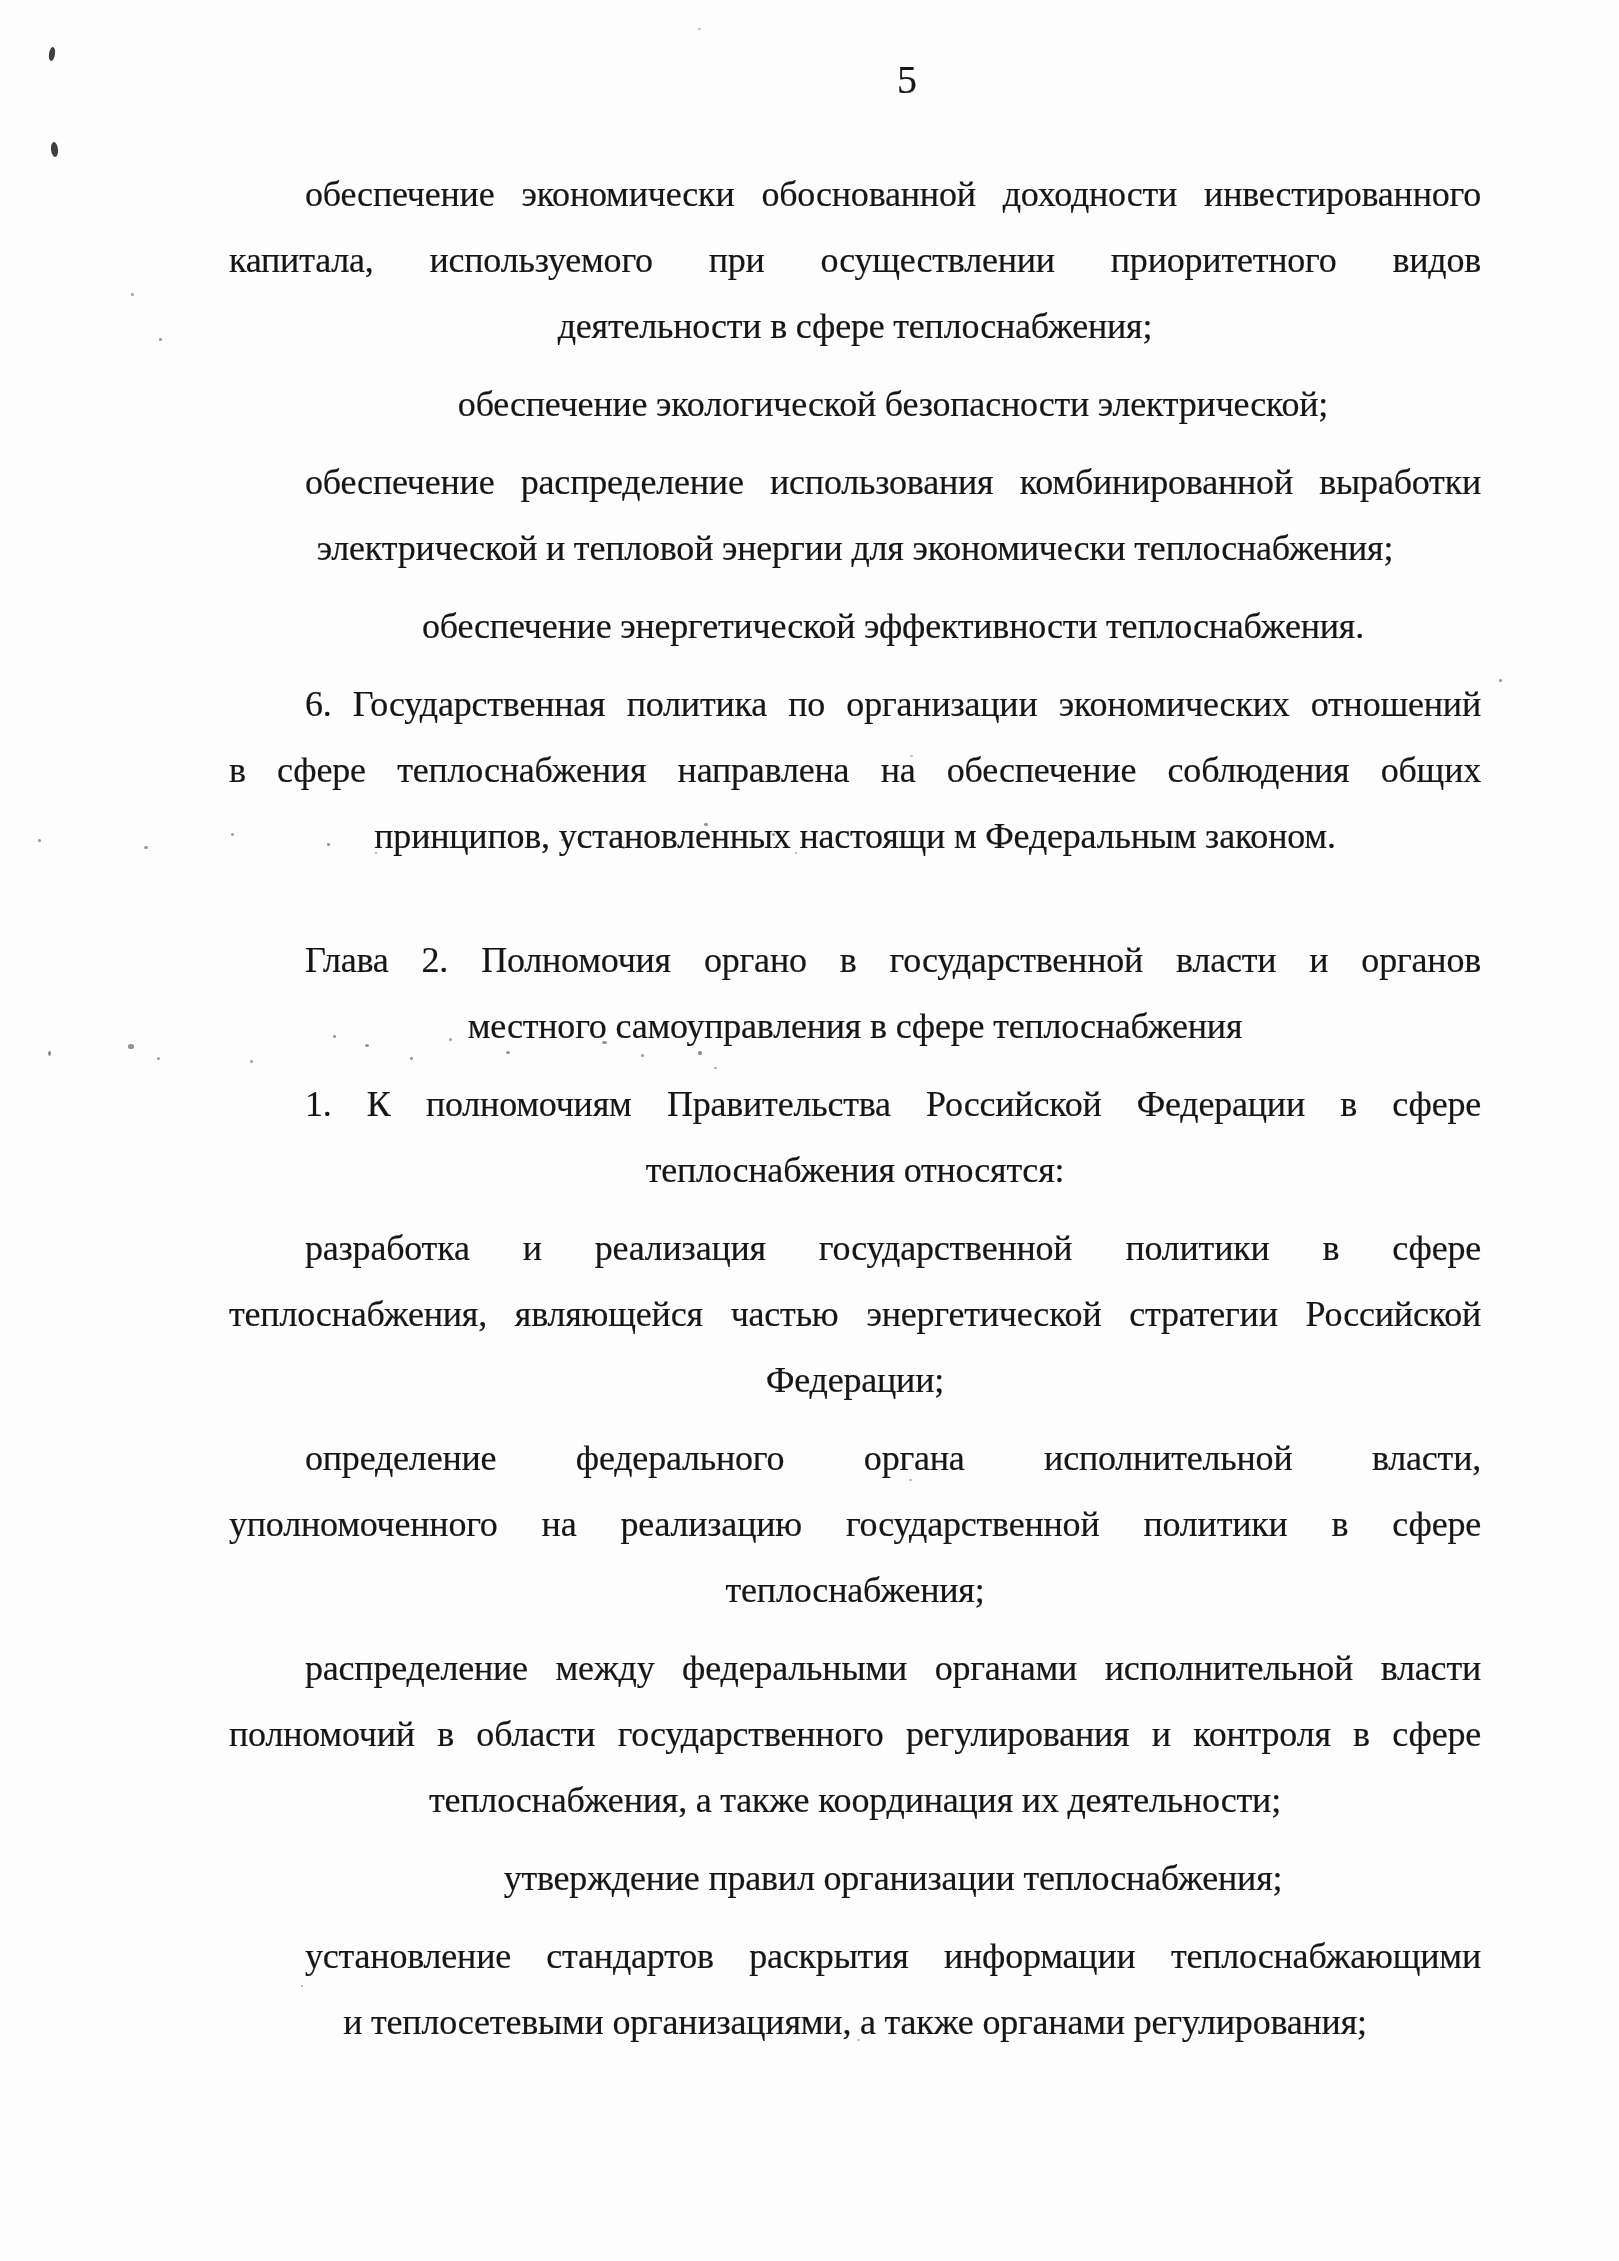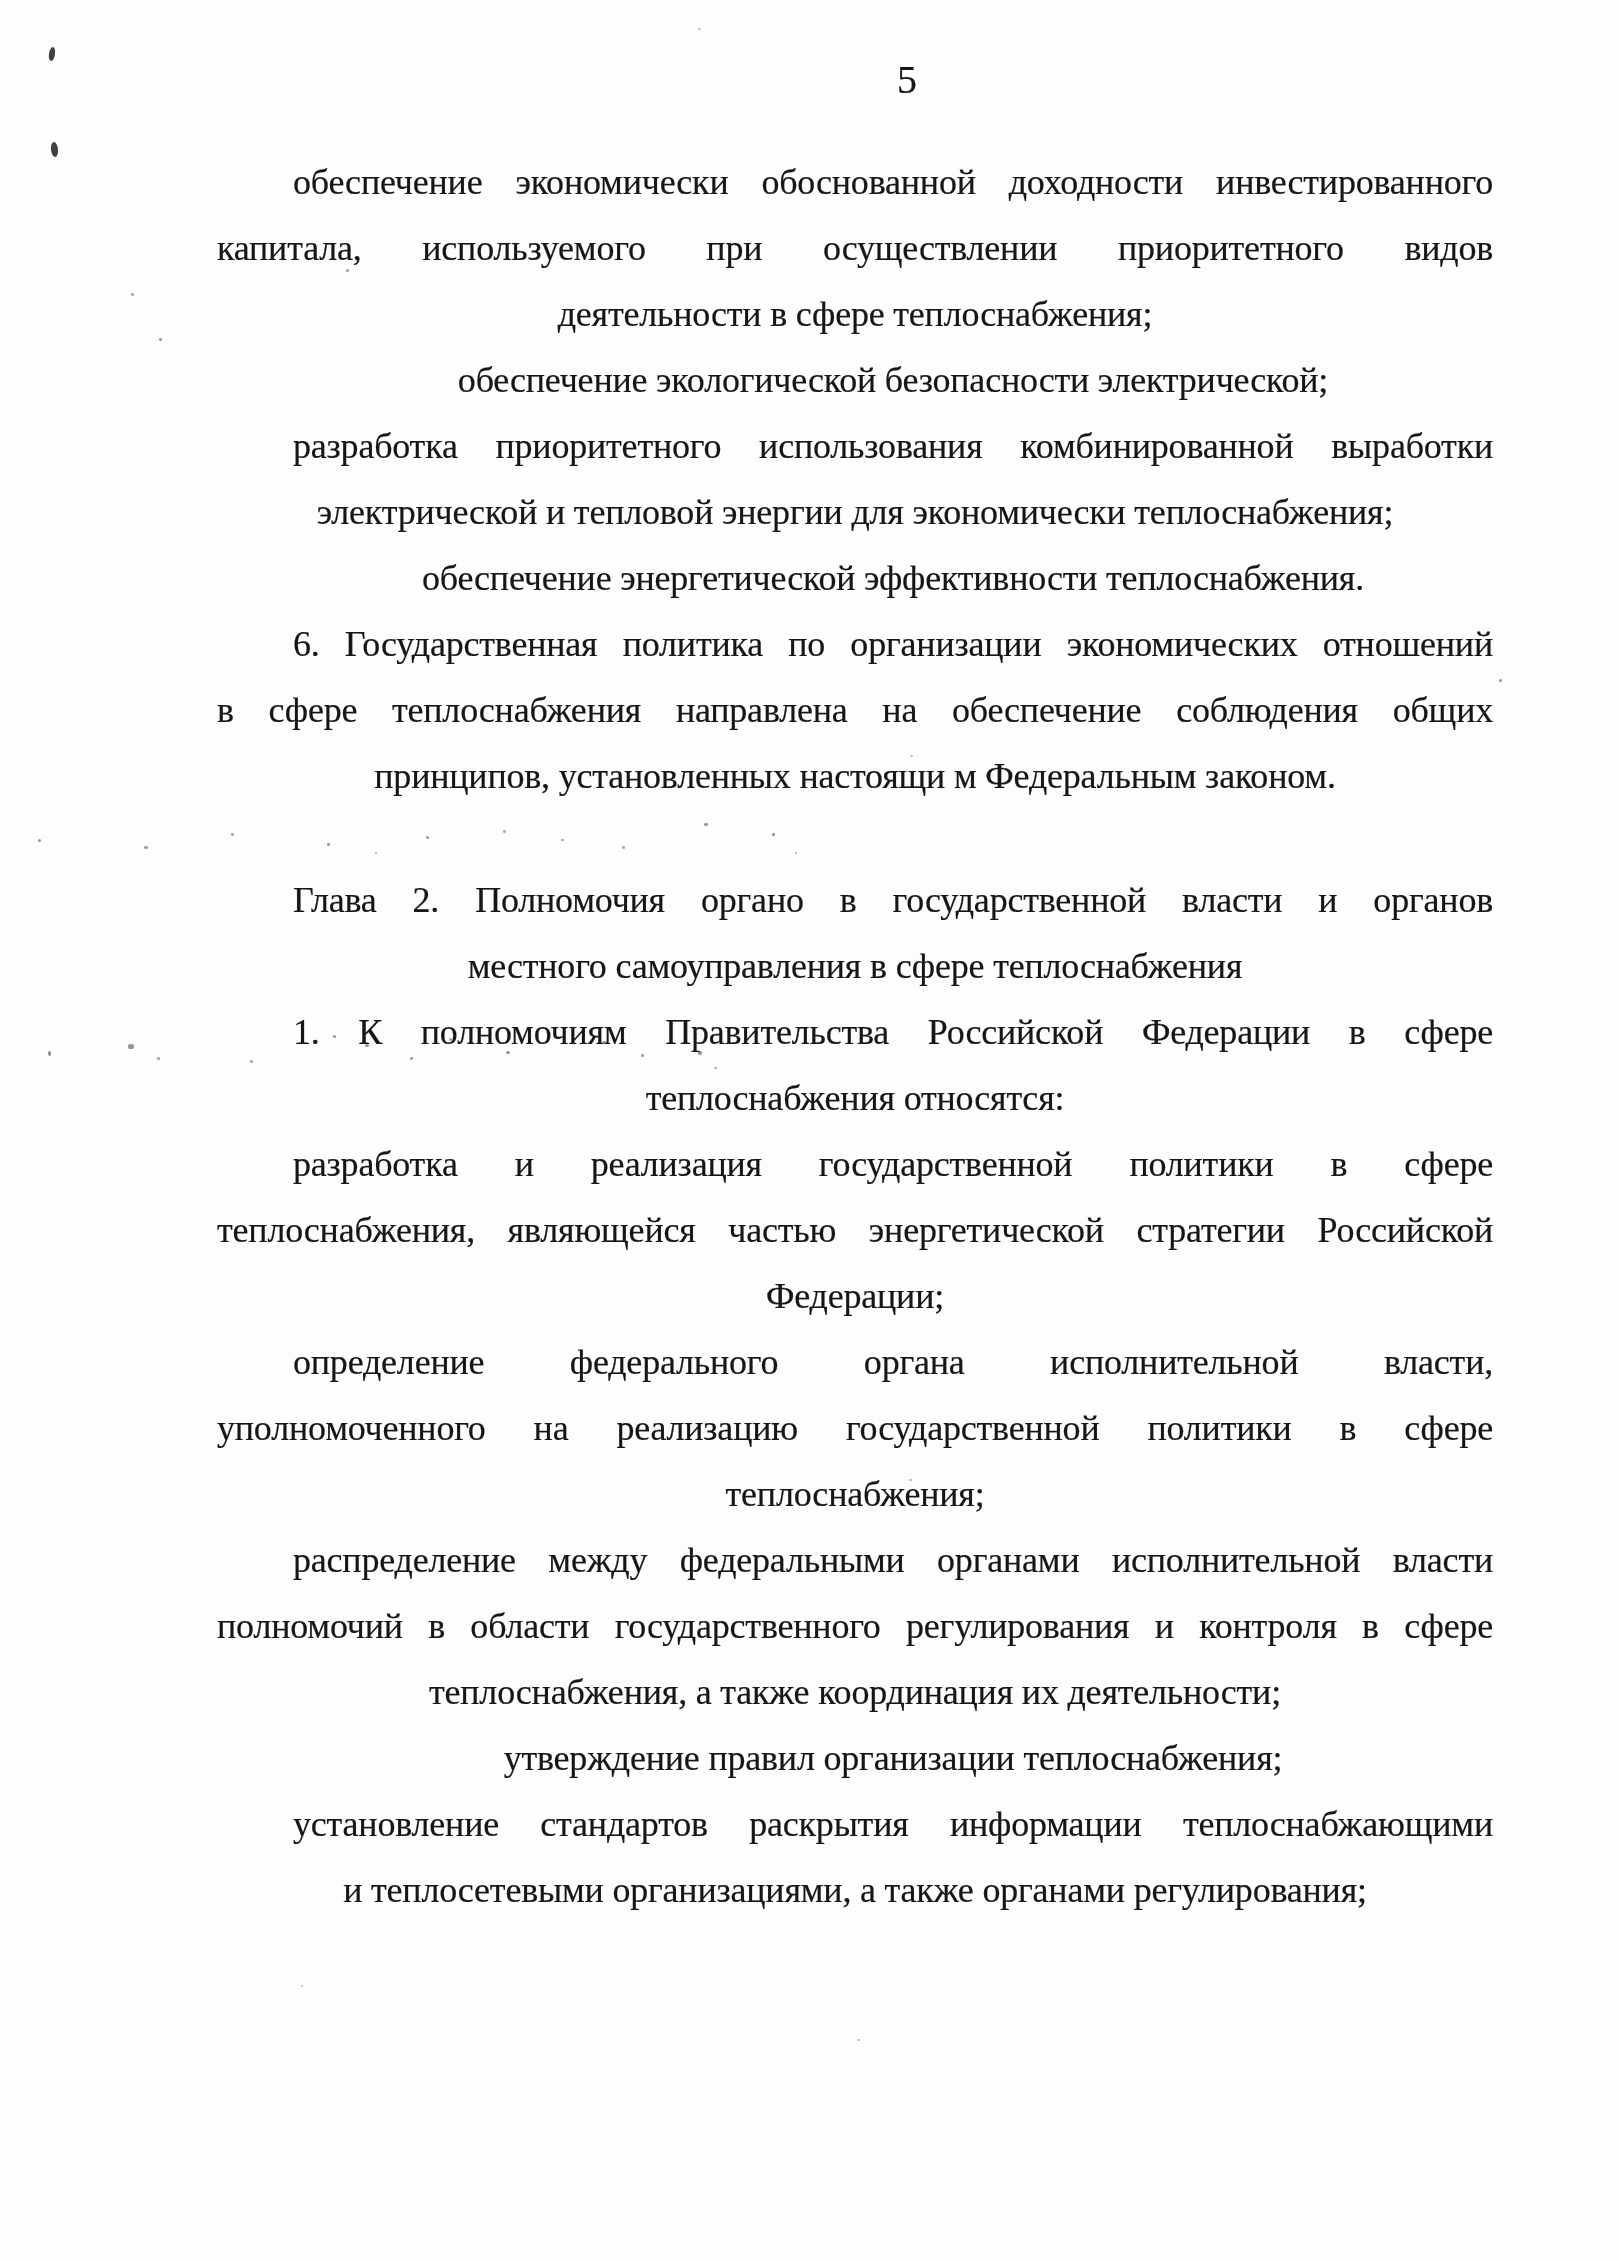--- a/index.html
+++ b/index.html
@@ -28,21 +28,21 @@
   .doc-body {
     position: absolute;
     left: 217px;
     top: 149px;
     width: 1276px;
     font-size: 36px;
     line-height: 66px;
     letter-spacing: -0.2px;
     -webkit-text-stroke: 0.2px currentColor;
   }
-  .para { margin: 0; }
+  .para { margin: 12px; }
   .para.space-before { margin-top: 58px; }
   .line { text-align: center; white-space: normal; }
   .line.stretch { text-align: justify; text-align-last: justify; }
   .line.indent { text-indent: 76px; }
   .b { font-weight: 400; }
   .speck {
     position: absolute;
     background: #2b2b2b;
     border-radius: 50%;
   }
@@ -56,21 +56,21 @@
   <div class="doc-body">
       <div class="para">
         <div class="line stretch indent">обеспечение экономически обоснованной доходности инвестированного</div>
         <div class="line stretch">капитала, используемого при осуществлении приоритетного видов</div>
         <div class="line">деятельности в сфере теплоснабжения;</div>
       </div>
       <div class="para">
         <div class="line indent">обеспечение экологической безопасности электрической;</div>
       </div>
       <div class="para">
-        <div class="line stretch indent">разработка приоритетного использования комбинированной выработки</div>
+        <div class="line stretch indent">обеспечение распределение использования комбинированной выработки</div>
         <div class="line">электрической и тепловой энергии для экономически теплоснабжения;</div>
       </div>
       <div class="para">
         <div class="line indent">обеспечение энергетической эффективности теплоснабжения.</div>
       </div>
       <div class="para">
         <div class="line stretch indent">6. Государственная политика по  организации экономических отношений</div>
         <div class="line stretch">в сфере теплоснабжения направлена на обеспечение соблюдения общих</div>
         <div class="line">принципов, установленных настоящи м Федеральным законом.</div>
       </div>

